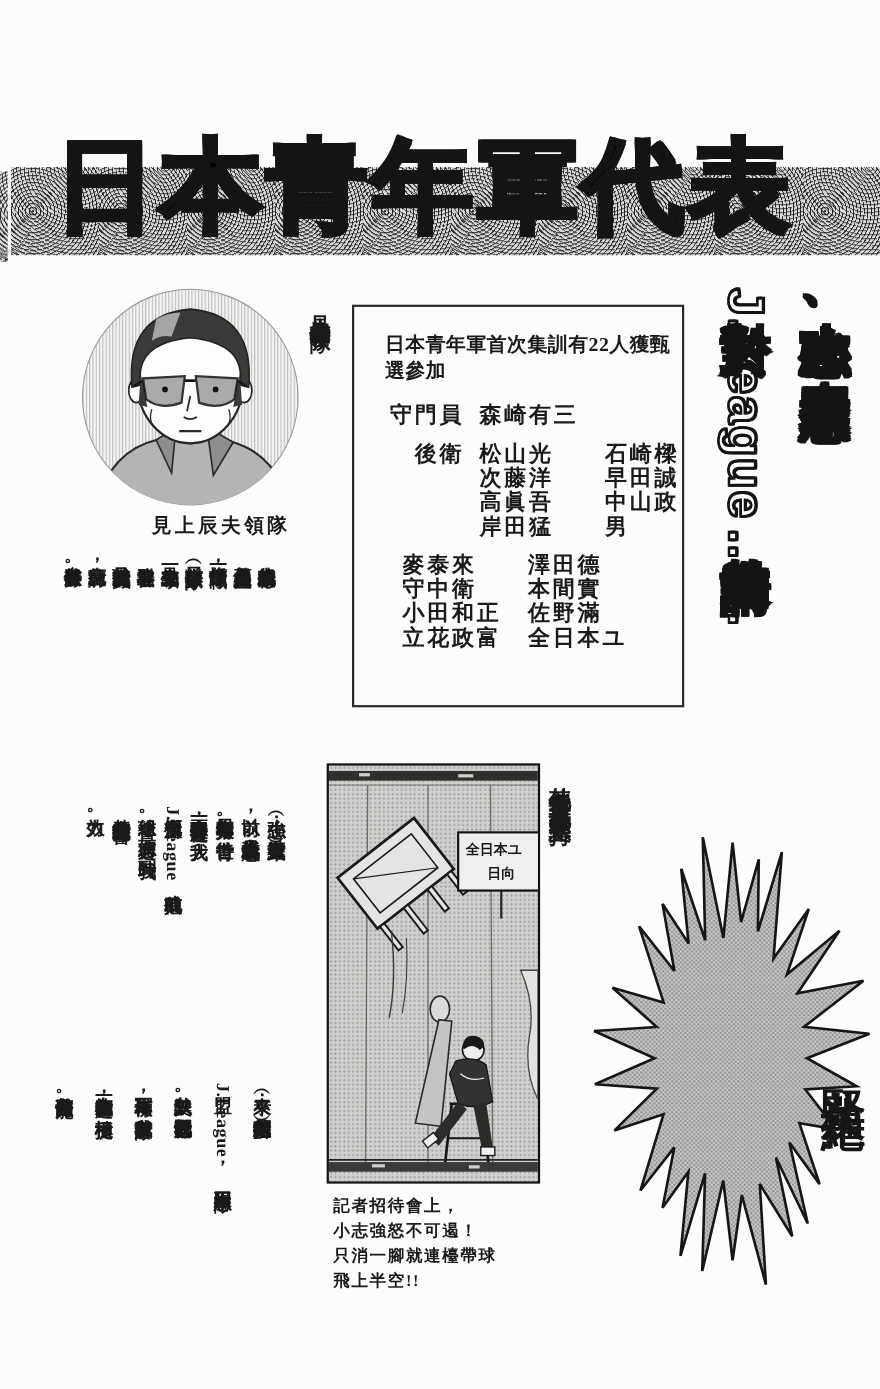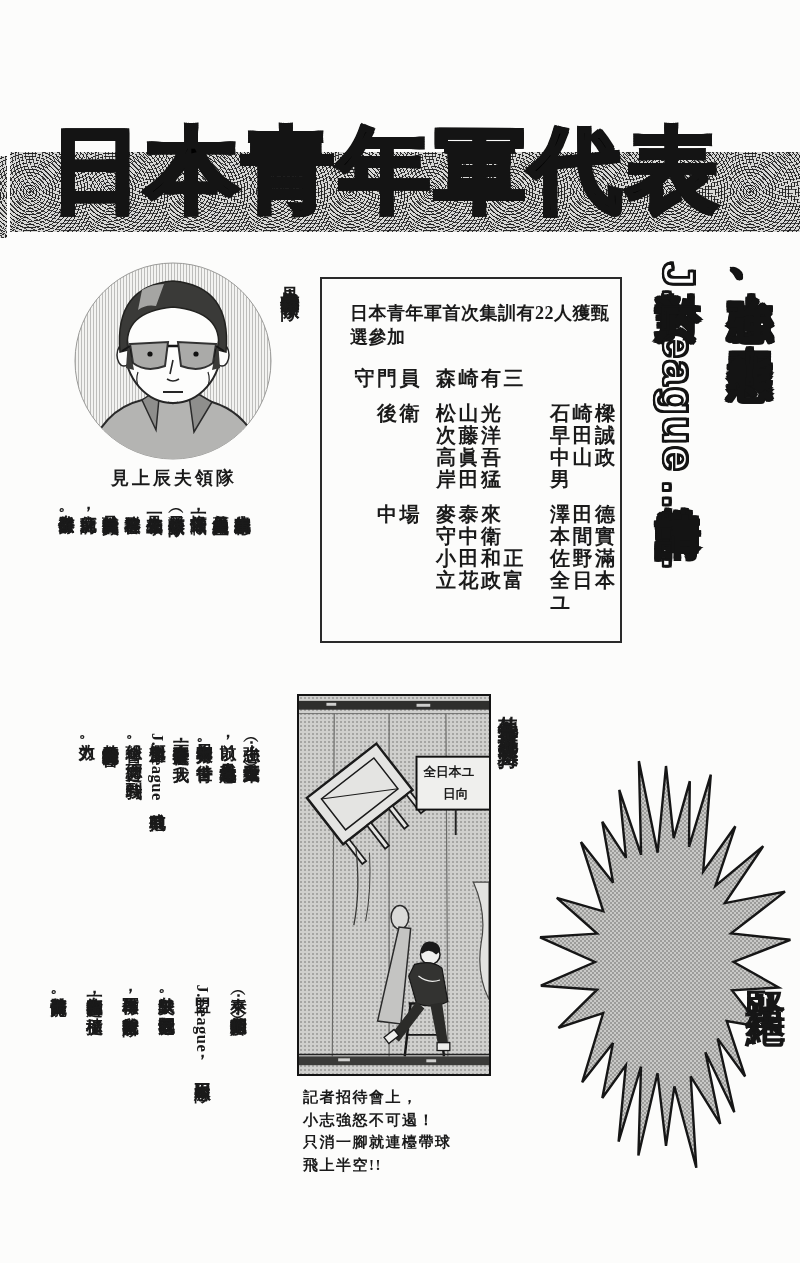--- a/index.html
+++ b/index.html
@@ -26,21 +26,21 @@
     font-size:92px; line-height:140px; font-weight:900; letter-spacing:4px;
     text-align:center; color:#000000; white-space:nowrap;
     -webkit-text-stroke:4px #141414;
     text-shadow:2px 0 0 #141414,-2px 0 0 #141414,0 2px 0 #141414,0 -2px 0 #141414,
                 2px 2px 0 #141414,-2px -2px 0 #141414,2px -2px 0 #141414,-2px 2px 0 #141414;
   }
 
   
   .portrait{position:absolute; left:72px; top:260px; width:202px; height:202px;}
   .portrait-caption{
-    position:absolute; left:84px; top:466px; width:180px; text-align:center;
+    position:absolute; left:84px; top:466px; width:180px; text-align:right;
     font-size:18px; font-weight:700; letter-spacing:3px;
   }
   .vtext{writing-mode:vertical-rl; text-orientation:mixed;}
   .prelines{white-space:pre-line;}
   .leader-vlabel{
     position:absolute; right:497px; top:271px; height:255px;
     font-size:19px; font-weight:700; letter-spacing:1.5px; line-height:26px;
   }
   .leader-para{
     position:absolute; right:547px; top:502px; height:218px;
@@ -183,21 +183,20 @@
             <div>高眞吾</div>
             <div>岸田猛</div>
           </div>
           <div class="names c2">
             <div>石崎樑</div>
             <div>早田誠</div>
             <div>中山政男</div>
           </div>
         </div>
         <div class="roster-row">
-          <div class="pos">中場</div>
           <div class="names c1">
             <div>麥泰來</div>
             <div>守中衛</div>
             <div>小田和正</div>
             <div>立花政富</div>
           </div>
           <div class="names c2">
             <div>澤田德</div>
             <div>本間實</div>
             <div>佐野滿</div>

